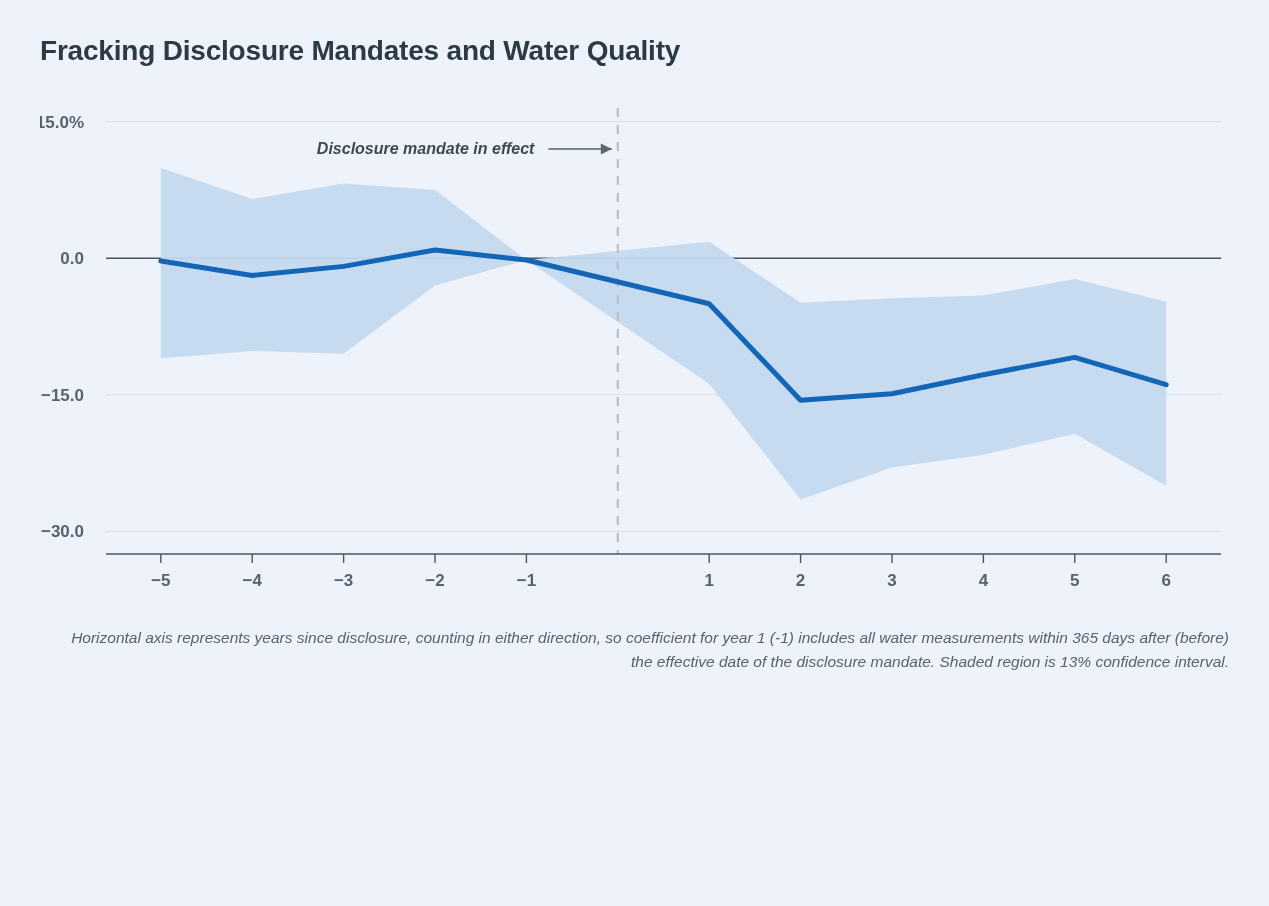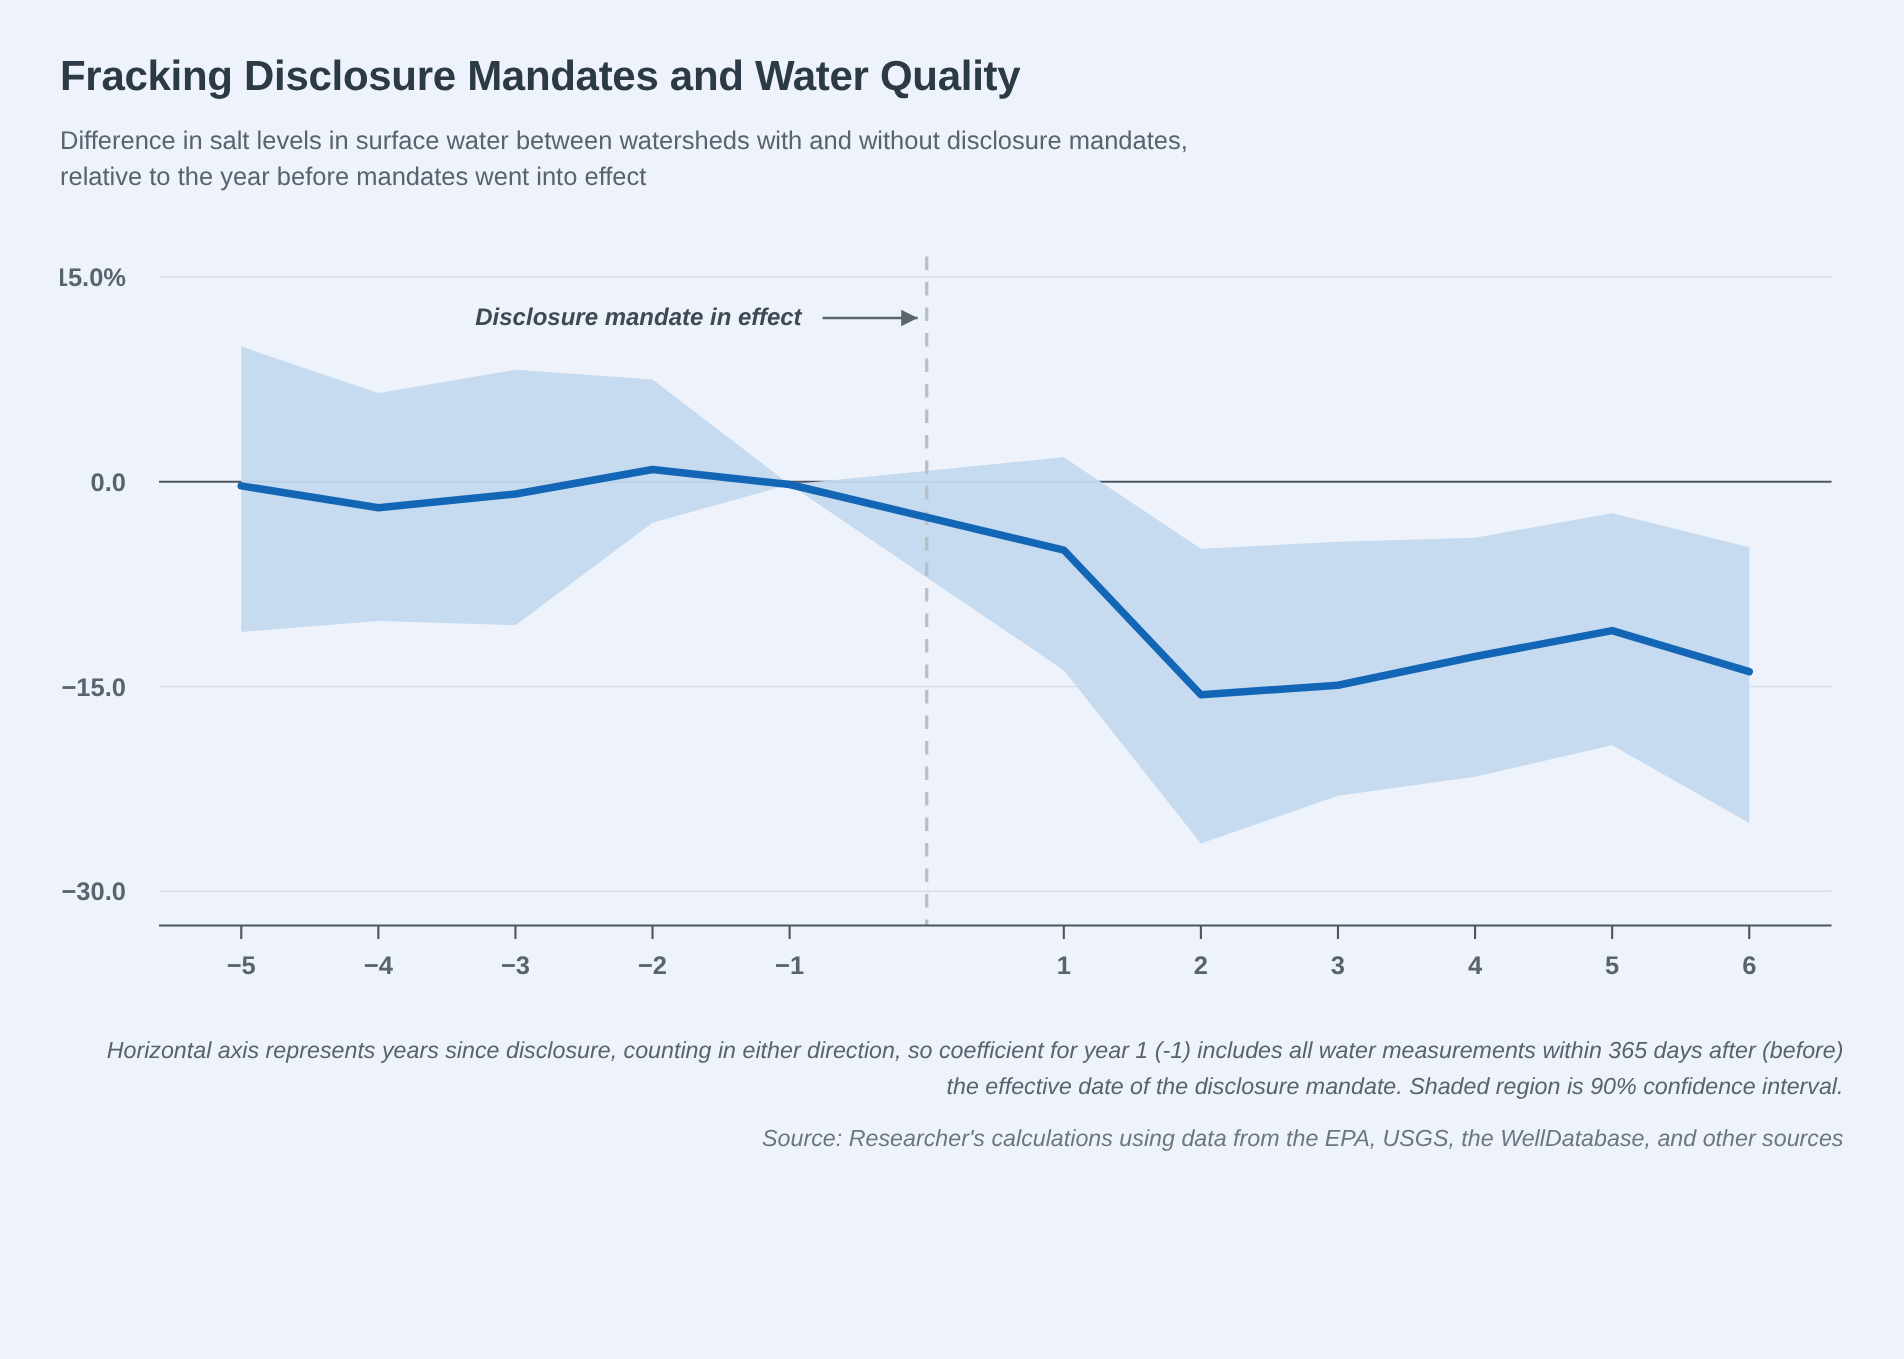--- a/index.html
+++ b/index.html
@@ -74,21 +74,20 @@
     font-style: italic;
     fill: #3d4a54;
   }
 </style>
 </head>
 <body>
 
 <div class="page">
 
   <div class="title">Fracking Disclosure Mandates and Water Quality</div>
-  <div class="subtitle">Difference in salt levels in surface water between watersheds with and without disclosure mandates, relative to the year before mandates went into effect</div>
 
   <div class="chart-wrap">
     <svg class="chart-svg" id="chart" width="1189" height="520" viewBox="0 0 1189 520">
         <line x1="66" x2="1181" y1="25.653061224489818" y2="25.653061224489818" stroke="#d7dee6" stroke-width="1"></line>
         <line x1="66" x2="1181" y1="162.18367346938777" y2="162.18367346938777" stroke="#4a5560" stroke-width="1.4"></line>
         <line x1="66" x2="1181" y1="298.7142857142857" y2="298.7142857142857" stroke="#d7dee6" stroke-width="1"></line>
         <line x1="66" x2="1181" y1="435.2448979591837" y2="435.2448979591837" stroke="#d7dee6" stroke-width="1"></line>
         <path d="M120.83606557377047 72.07346938775515 L212.2295081967213 103.0204081632653 L303.62295081967216 87.54693877551017 L395.0163934426229 93.9183673469388 L486.40983606557376 164.00408163265308 L669.1967213114755 145.8 L760.5901639344263 206.78367346938776 L851.983606557377 202.23265306122448 L943.3770491803278 199.50204081632654 L1034.7704918032787 183.11836734693878 L1126.1639344262296 205.8734693877551 L1126.1639344262296 389.734693877551 L1034.7704918032787 337.8530612244898 L943.3770491803278 358.7877551020408 L851.983606557377 371.53061224489795 L760.5901639344263 403.38775510204084 L669.1967213114755 287.7918367346939 L486.40983606557376 164.00408163265308 L395.0163934426229 189.48979591836735 L303.62295081967216 257.7551020408163 L212.2295081967213 255.02448979591836 L120.83606557377047 262.30612244897964 Z" fill="#c3d8ef" opacity="0.95"></path>
         <line x1="577.8032786885246" x2="577.8032786885246" y1="12" y2="458" stroke="#b9bfc7" stroke-width="2.2" stroke-dasharray="9 8"></line>
         <path d="M120.83606557377047 164.91428571428565 L212.2295081967213 179.47755102040816 L303.62295081967216 170.3755102040816 L395.0163934426229 153.9918367346939 L486.40983606557376 164.00408163265308 L669.1967213114755 207.69387755102042 L760.5901639344263 304.17551020408166 L851.983606557377 297.80408163265304 L943.3770491803278 278.68979591836734 L1034.7704918032787 261.3959183673469 L1126.1639344262296 288.70204081632653 " fill="none" stroke="#1266b5" stroke-width="5" stroke-linejoin="round" stroke-linecap="round"></path>
@@ -118,16 +117,15 @@
         <line x1="1034.7704918032787" x2="1034.7704918032787" y1="458" y2="467" stroke="#4a5560" stroke-width="1.4"></line>
         <text x="1034.7704918032787" y="490" text-anchor="middle" class="axis-label">5</text>
         <line x1="1126.1639344262296" x2="1126.1639344262296" y1="458" y2="467" stroke="#4a5560" stroke-width="1.4"></line>
         <text x="1126.1639344262296" y="490" text-anchor="middle" class="axis-label">6</text>
         <text x="494.40983606557376" y="57.9591836734694" text-anchor="end" class="annot">Disclosure mandate in effect</text>
         <line x1="508.40983606557376" x2="571.8032786885246" y1="52.9591836734694" y2="52.9591836734694" stroke="#5a656e" stroke-width="1.6"></line>
         <path d="M571.8032786885246 52.9591836734694 L560.8032786885246 47.4591836734694 L560.8032786885246 58.4591836734694 Z" fill="#5a656e"></path>
       </svg>
   </div>
 
-  <div class="footnote">Horizontal axis represents years since disclosure, counting in either direction, so coefficient for year 1 (-1) includes all water measurements within 365 days after (before) the effective date of the disclosure mandate. Shaded region is 90% confidence interval.</div>
-  <div class="source">Source: Researcher's calculations using data from the EPA, USGS, the WellDatabase, and other sources</div>
+  <div class="footnote">Horizontal axis represents years since disclosure, counting in either direction, so coefficient for year 1 (-1) includes all water measurements within 365 days after (before) the effective date of the disclosure mandate. Shaded region is 13% confidence interval.</div>
 
 </div>
 
 </body></html>

